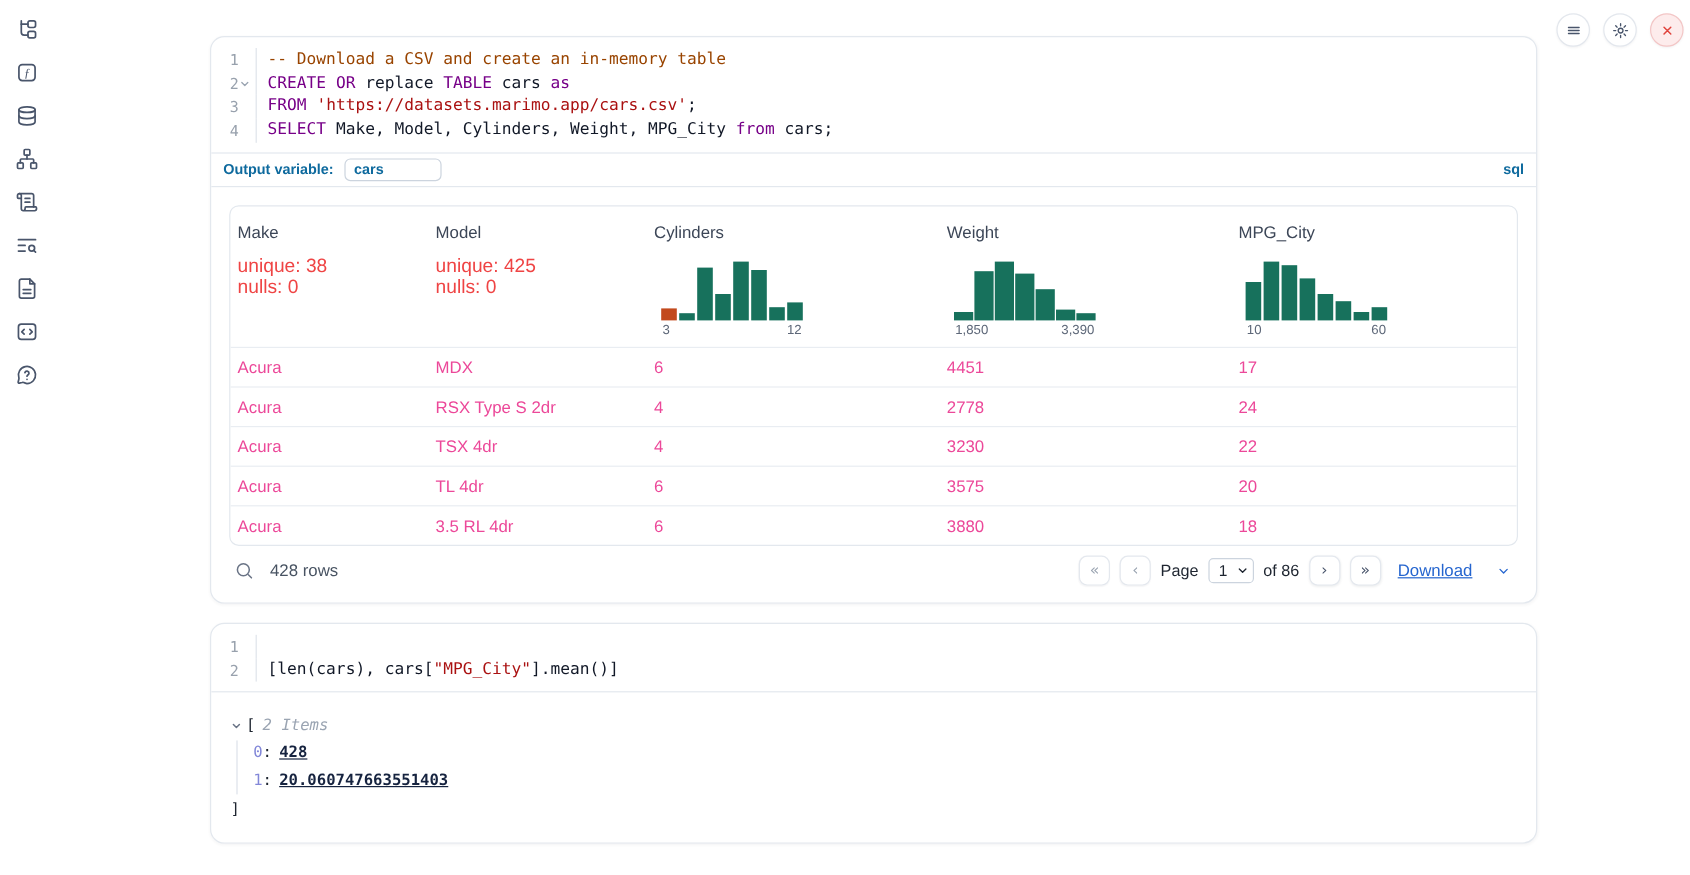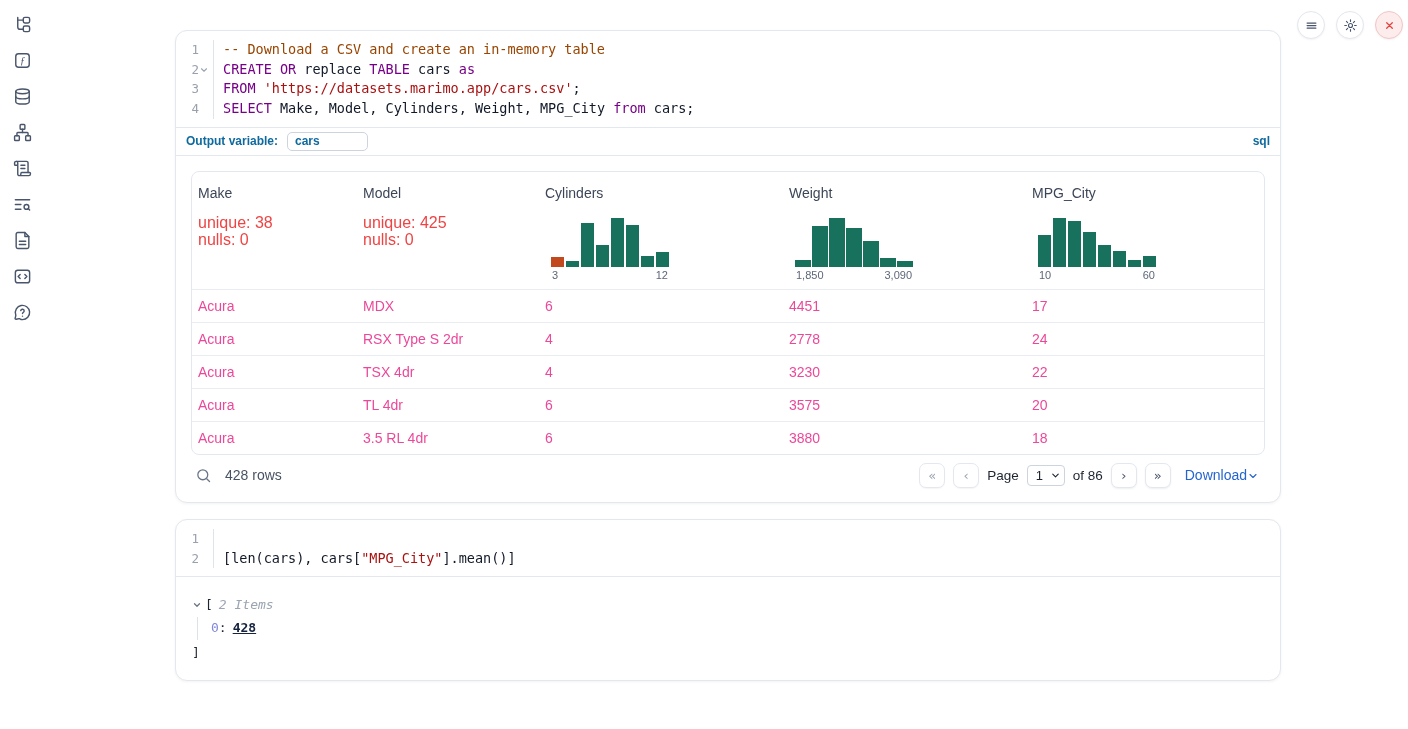--- a/index.html
+++ b/index.html
@@ -80,22 +80,22 @@
               box-shadow:0 1px 2px rgba(16,24,40,.07); cursor:pointer;
               font-family:"DejaVu Sans", sans-serif; }
   .page-btn.disabled { color:#9aa4b1; box-shadow:0 1px 1px rgba(16,24,40,.04); }
   .page-label, .page-total { font-size:13.5px; color:#1e2530; }
   .page-select-wrap { position:relative; display:flex; align-items:center; }
   .page-select { appearance:none; -webkit-appearance:none; border:1px solid #ccd4de; border-radius:4px;
                  background:#fff; font-size:13px; color:#1e2530; padding:2px 20px 2px 8px; outline:none;
                  font-family:"Liberation Sans", sans-serif; }
   .page-select-wrap svg { position:absolute; right:4px; width:11px; height:11px; color:#1e2530;
                           pointer-events:none; }
-  .download { margin-left:6px; display:flex; align-items:center; gap:0; color:#2565cf;
-              font-size:14px; cursor:pointer; }
+  .download { margin-left:6px; display:flex; align-items:center; gap:20px; color:#2565cf;
+              font-size:14px; cursor:pointer;text-decoration:underline; }
   .download svg { width:12px; height:12px; margin-top:2px; }
 
   
   .tree-output { border-top:1px solid #e3e8ee; padding:20px 16px 18px 16px;
                  font-family:"DejaVu Sans Mono", monospace; font-size:13px; color:#1e2530; }
   .tree-head { display:flex; align-items:center; }
   .tree-toggle { width:12px; color:#6a7486; display:flex; cursor:pointer; margin-right:1px; }
   .tree-toggle svg { width:10px; height:10px; }
   .tree-items-label { color:#9aa4b2; font-style:italic; margin-left:6px;text-align:center; }
   .tree-children { margin-left:5px; border-left:1px solid #dde2e9; padding-left:13px;
@@ -299,21 +299,21 @@
                   <div class="hist-bar" style="height: 7px; background: rgb(23, 113, 92);"></div>
                   <div class="hist-bar" style="height: 41px; background: rgb(23, 113, 92);"></div>
                   <div class="hist-bar" style="height: 49px; background: rgb(23, 113, 92);"></div>
                   <div class="hist-bar" style="height: 39px; background: rgb(23, 113, 92);"></div>
                   <div class="hist-bar" style="height: 26px; background: rgb(23, 113, 92);"></div>
                   <div class="hist-bar" style="height: 9px; background: rgb(23, 113, 92);"></div>
                   <div class="hist-bar" style="height: 6px; background: rgb(23, 113, 92);"></div>
                 </div>
                 <div class="hist-axis">
                   <span>1,850</span>
-                  <span>3,090</span>
+                  <span>3,390</span>
                 </div>
               </div>
             </div>
             <div class="th">
               <div class="col-name">MPG_City</div>
               <div class="hist">
                 <div class="hist-bars">
                   <div class="hist-bar" style="height: 32px; background: rgb(23, 113, 92);"></div>
                   <div class="hist-bar" style="height: 49px; background: rgb(23, 113, 92);"></div>
                   <div class="hist-bar" style="height: 46px; background: rgb(23, 113, 92);"></div>
@@ -432,18 +432,19 @@
         <span class="tree-toggle">
           <svg viewBox="0 0 24 24" fill="none" stroke="currentColor" stroke-width="3" stroke-linecap="round" stroke-linejoin="round">
             <path d="m6 9 6 6 6-6"></path>
             </svg>
         </span>
         <span>[</span>
         <span class="tree-items-label">2 Items</span>
       </div>
       <div class="tree-children" id="tree-entries">
           <div class="tree-entry"><span class="tree-key">0</span><span class="tree-colon">:</span><span class="tree-val">428</span></div>
+          <div class="tree-entry"><span class="tree-key">1</span><span class="tree-colon">:</span><span class="tree-val">20.060747663551403</span></div>
         </div>
       <div class="tree-close">]</div>
     </div>
   </section>
 
 </div>
 
 </body></html>

